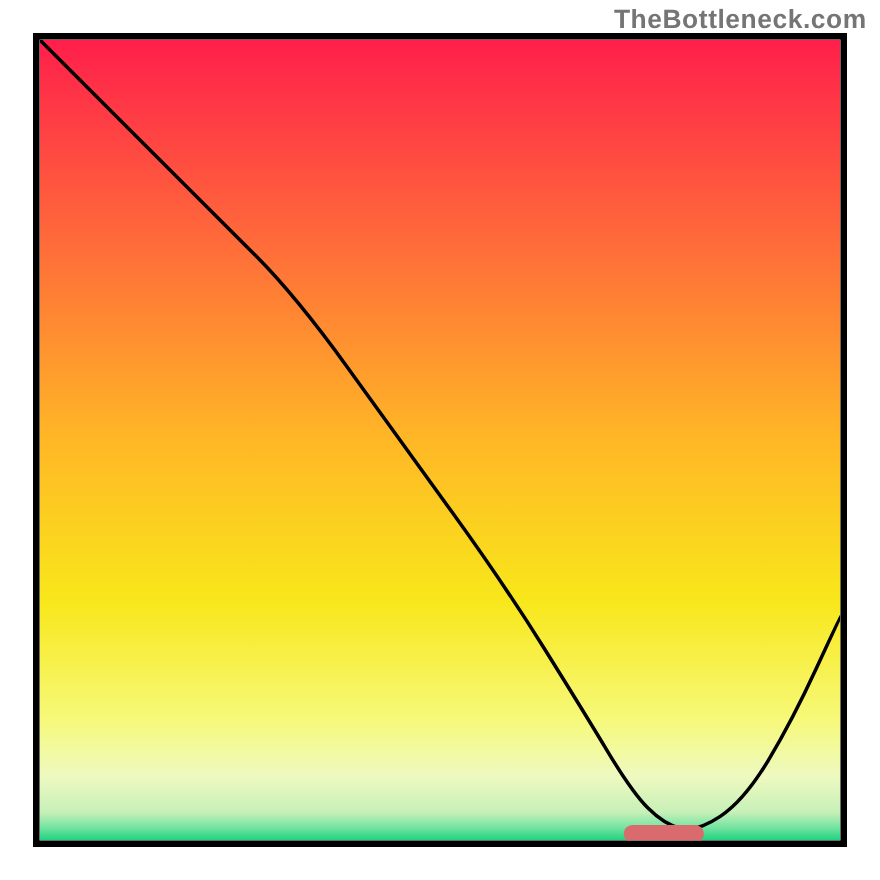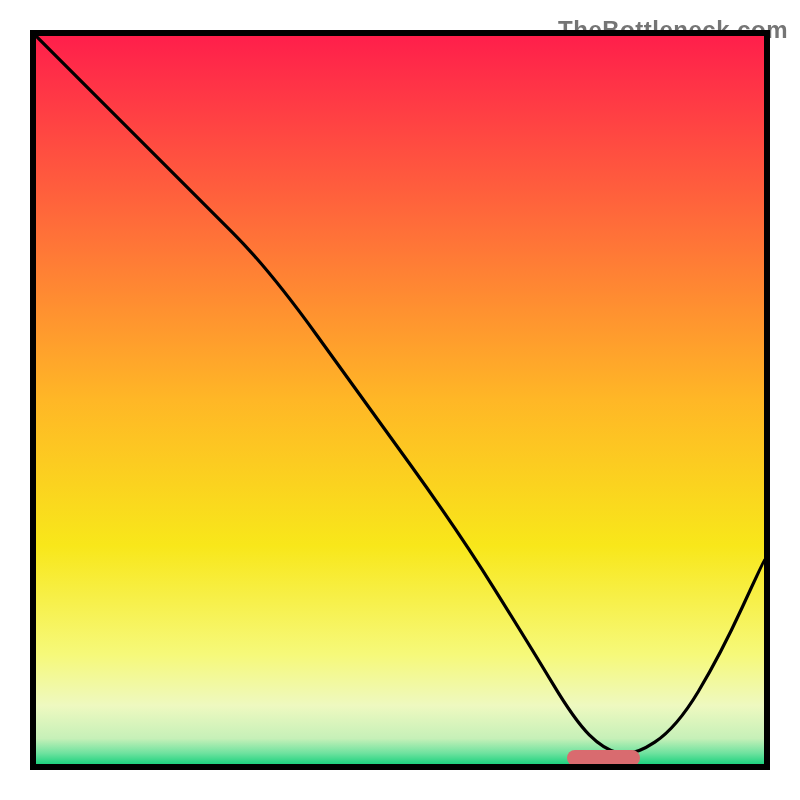--- a/index.html
+++ b/index.html
@@ -10,21 +10,21 @@
     background: #ffffff;
     overflow: hidden;
   }
   .container {
     position: relative;
     width: 800px;
     height: 800px;
   }
   .watermark {
     position: absolute;
-    top: 16px;
+    top: 4px;
     right: 12px;
     font-family: Arial, Helvetica, sans-serif;
     font-size: 24px;
     font-weight: bold;
     color: #757575;
     letter-spacing: 0.5px;
   }
   .plot-area {
     position: absolute;
     left: 30px;

